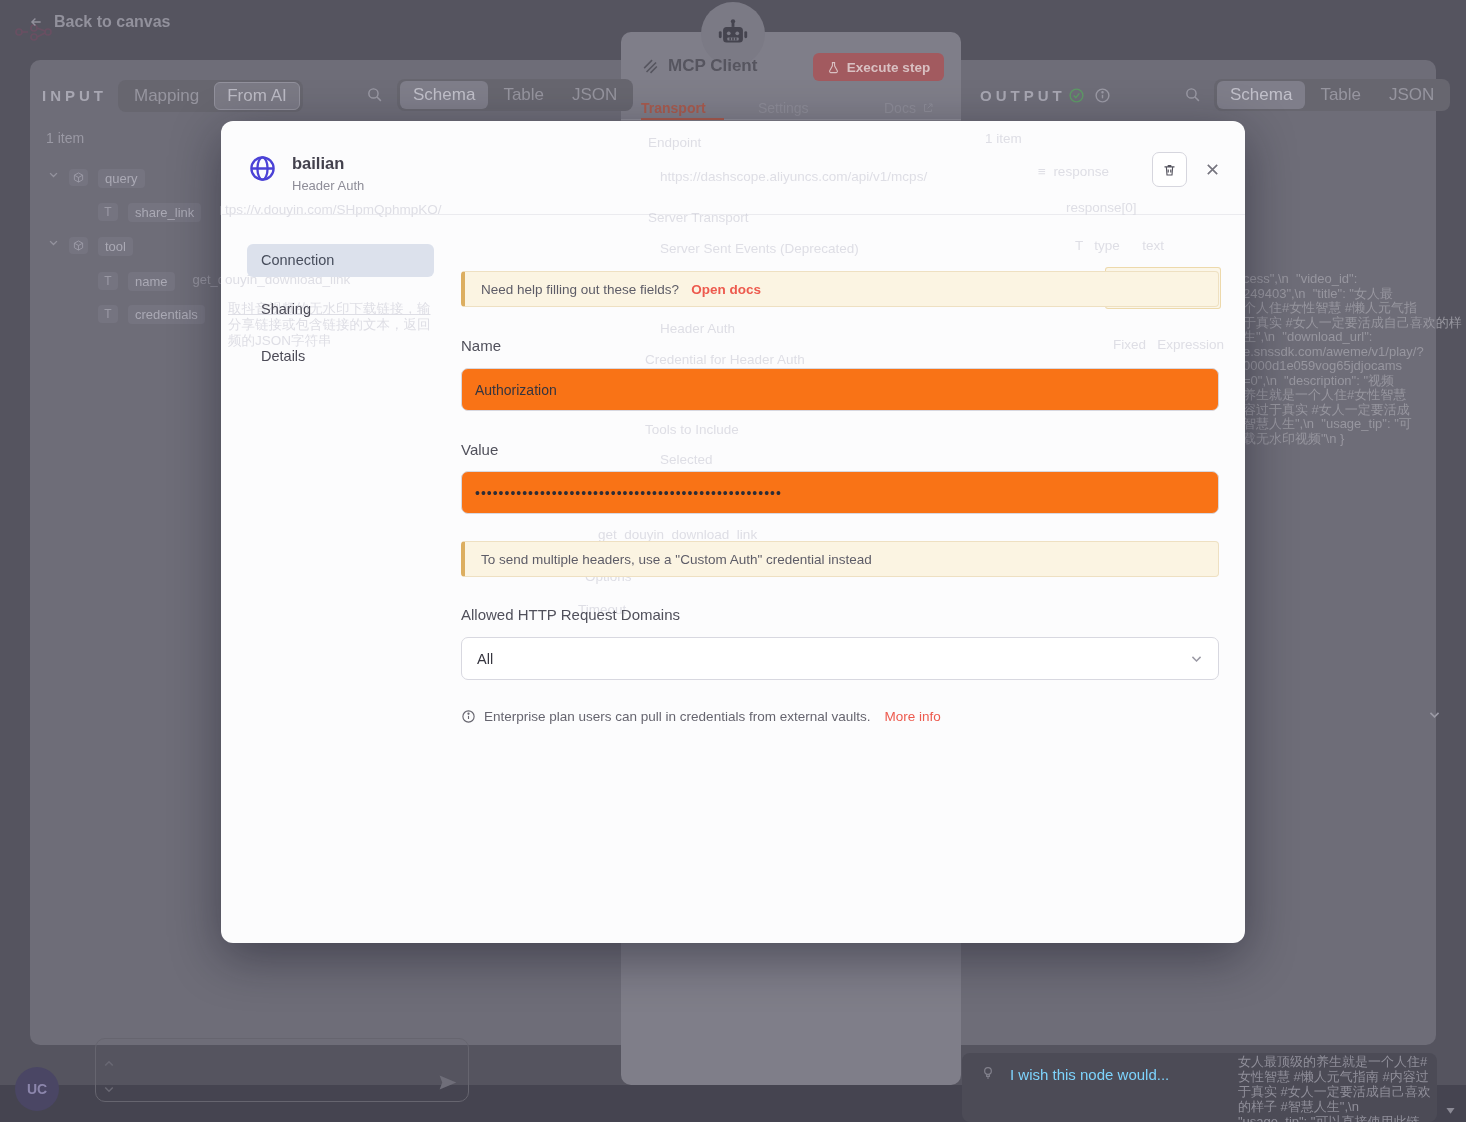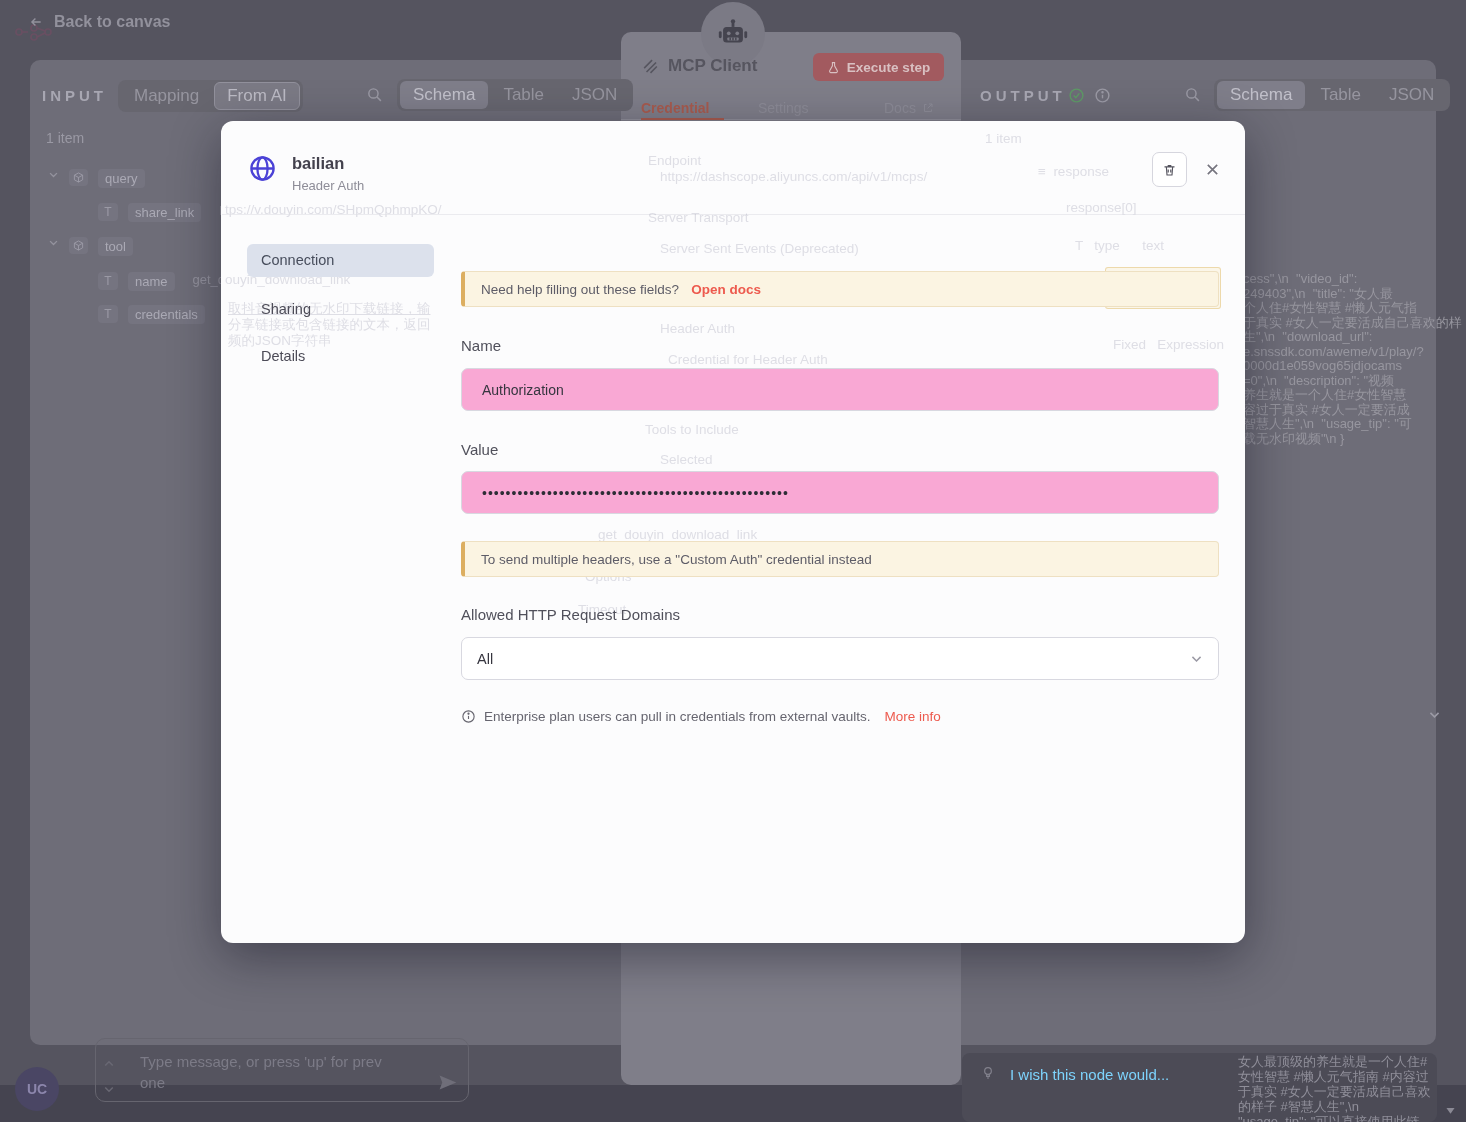--- a/index.html
+++ b/index.html
@@ -59,21 +59,21 @@
   .close-btn{position:absolute;left:979px;top:36px;width:24px;height:24px;display:flex;align-items:center;justify-content:center;color:#76757f;}
   .mtab{position:absolute;left:26px;width:187px;height:33px;box-sizing:border-box;padding:8px 14px;border-radius:6px;
         font-size:14.5px;color:#4c4b57;}
   .mtab.on{background:#dce1ec;color:#474d5c;}
   .notice{position:absolute;left:240px;width:758px;height:36px;box-sizing:border-box;background:#fbf4e2;
           border:1px solid #eee0c2;border-left:4px solid #dcae60;border-radius:4px;display:flex;align-items:center;
           padding:0 16px;font-size:13.5px;color:#5d5c67;white-space:pre;}
   .link{color:#ed5a4e;margin-left:12px;}
   .flabel{position:absolute;left:240px;font-size:15px;color:#50505b;}
   .finput{position:absolute;left:240px;width:758px;height:43px;box-sizing:border-box;border:1px solid #d8d8e0;
-          border-radius:7px;background:#f9a8d4;padding:0 20px;font-size:14px;color:#36353f;font-family:"Liberation Sans",sans-serif;outline:none;}
+          border-radius:7px;background:#f97316;padding:0 13px;font-size:14px;color:#36353f;font-family:"Liberation Sans",sans-serif;outline:none;}
   .finput.dots{letter-spacing:1px;color:#2e2d36;font-size:14px;}
   .fselect{position:absolute;left:240px;width:758px;height:43px;box-sizing:border-box;border:1px solid #d8d8e0;
            border-radius:7px;background:#fff;padding:0 15px;font-size:14.5px;color:#36353f;display:flex;
            align-items:center;justify-content:space-between;}
   .fnote{position:absolute;left:240px;display:flex;align-items:center;gap:8px;font-size:13.5px;color:#66656f;}
   .fnote .link{margin-left:6px;}
   svg{display:block;}
 </style>
 </head>
 <body>
@@ -180,21 +180,21 @@
         <path d="M4 14L14 4M7 19L19 7M12 20l8-8"></path>
       </svg>
   </span>
   <div class="node-title">MCP Client</div>
   <div class="exec-btn">
     <svg width="13" height="13" viewBox="0 0 24 24" fill="none" stroke="currentColor" stroke-width="2">
         <path d="M9 3h6M10 3v6l-5 9a2.5 2.5 0 0 0 2.2 3.5h9.6A2.5 2.5 0 0 0 19 18l-5-9V3"></path>
       </svg>
     <span>Execute step</span>
   </div>
-  <span class="ntab on" style="left:641px;top:100px">Credential</span>
+  <span class="ntab on" style="left:641px;top:100px">Transport</span>
   <span class="ntab" style="left:758px;top:100px">Settings</span>
   <span class="ntab" style="left:884px;top:100px;display:flex;gap:6px;align-items:center">
     <span>Docs</span>
     <svg width="12" height="12" viewBox="0 0 24 24" fill="none" stroke="currentColor" stroke-width="2">
         <path d="M9 5H5v14h14v-4M14 4h6v6M20 4l-9 9"></path>
       </svg>
   </span>
   <div class="ndv-divider"></div>
   <div class="ntab-underline"></div>
 
@@ -238,21 +238,20 @@
       <span>智慧人生",\n  "usage_tip": "可</span>
       <span>载无水印视频"\n }</span>
   </div>
   <span class="abs icon-btn" style="left:1428px;top:708px">
     <svg width="13" height="13" viewBox="0 0 16 16" fill="none" stroke="currentColor" stroke-width="2">
         <path d="M3 6l5 5 5-5"></path>
       </svg>
   </span>
 
   <div class="chat-box"></div>
-  <div class="chat-ph">Type message, or press 'up' for prev one</div>
   <span class="abs icon-btn" style="left:103px;top:1058px;color:#696873">
     <svg width="12" height="12" viewBox="0 0 16 16" fill="none" stroke="currentColor" stroke-width="2">
         <path d="M3 10l5-5 5 5"></path>
       </svg>
   </span>
   <span class="abs icon-btn" style="left:103px;top:1083px;color:#696873">
     <svg width="12" height="12" viewBox="0 0 16 16" fill="none" stroke="currentColor" stroke-width="2">
         <path d="M3 6l5 5 5-5"></path>
       </svg>
   </span>
@@ -279,28 +278,28 @@
       <span>"usage_tip": "可以直接使用此链</span>
   </div>
   <span class="abs icon-btn" style="left:1444px;top:1104px;color:#8b8a95">
     <svg width="13" height="13" viewBox="0 0 16 16" fill="#8b8a95">
         <path d="M3 5h10L8 12z"></path>
       </svg>
   </span>
 
   <div class="modal">
     <div class="ghost-layer">
-        <div class="ghost" style="left: 648px; top: 153px;">Endpoint</div>
+        <div class="ghost" style="left: 648px; top: 135px;">Endpoint</div>
         <div class="ghost" style="left: 660px; top: 169px;">https://dashscope.aliyuncs.com/api/v1/mcps/</div>
         <div class="ghost" style="left: 648px; top: 210px; text-align: center;">Server Transport</div>
         <div class="ghost" style="left: 660px; top: 241px;">Server Sent Events (Deprecated)</div>
         <div class="ghost line" style="left: 222px; top: 214px; width: 1023px; height: 1px;"></div>
         <div class="ghost" style="left: 644px; top: 290px;">Authentication</div>
         <div class="ghost" style="left: 660px; top: 321px;">Header Auth</div>
-        <div class="ghost" style="left: 668px; top: 352px;">Credential for Header Auth</div>
+        <div class="ghost" style="left: 645px; top: 352px;">Credential for Header Auth</div>
         <div class="ghost" style="left: 660px; top: 382px;">bailian</div>
         <div class="ghost" style="left: 645px; top: 422px;">Tools to Include</div>
         <div class="ghost" style="left: 660px; top: 452px;">Selected</div>
         <div class="ghost" style="left: 645px; top: 494px;">Tools to Include</div>
         <div class="ghost" style="left: 598px; top: 527px;">get_douyin_download_link</div>
         <div class="ghost" style="left: 585px; top: 569px;">Options</div>
         <div class="ghost" style="left: 578px; top: 602px;">Timeout</div>
         <div class="ghost" style="left: 612px; top: 639px;">60000</div>
         <div class="ghost" style="left: 985px; top: 131px;">1 item</div>
         <div class="ghost" style="left: 1038px; top: 164px;">≡  response</div>

